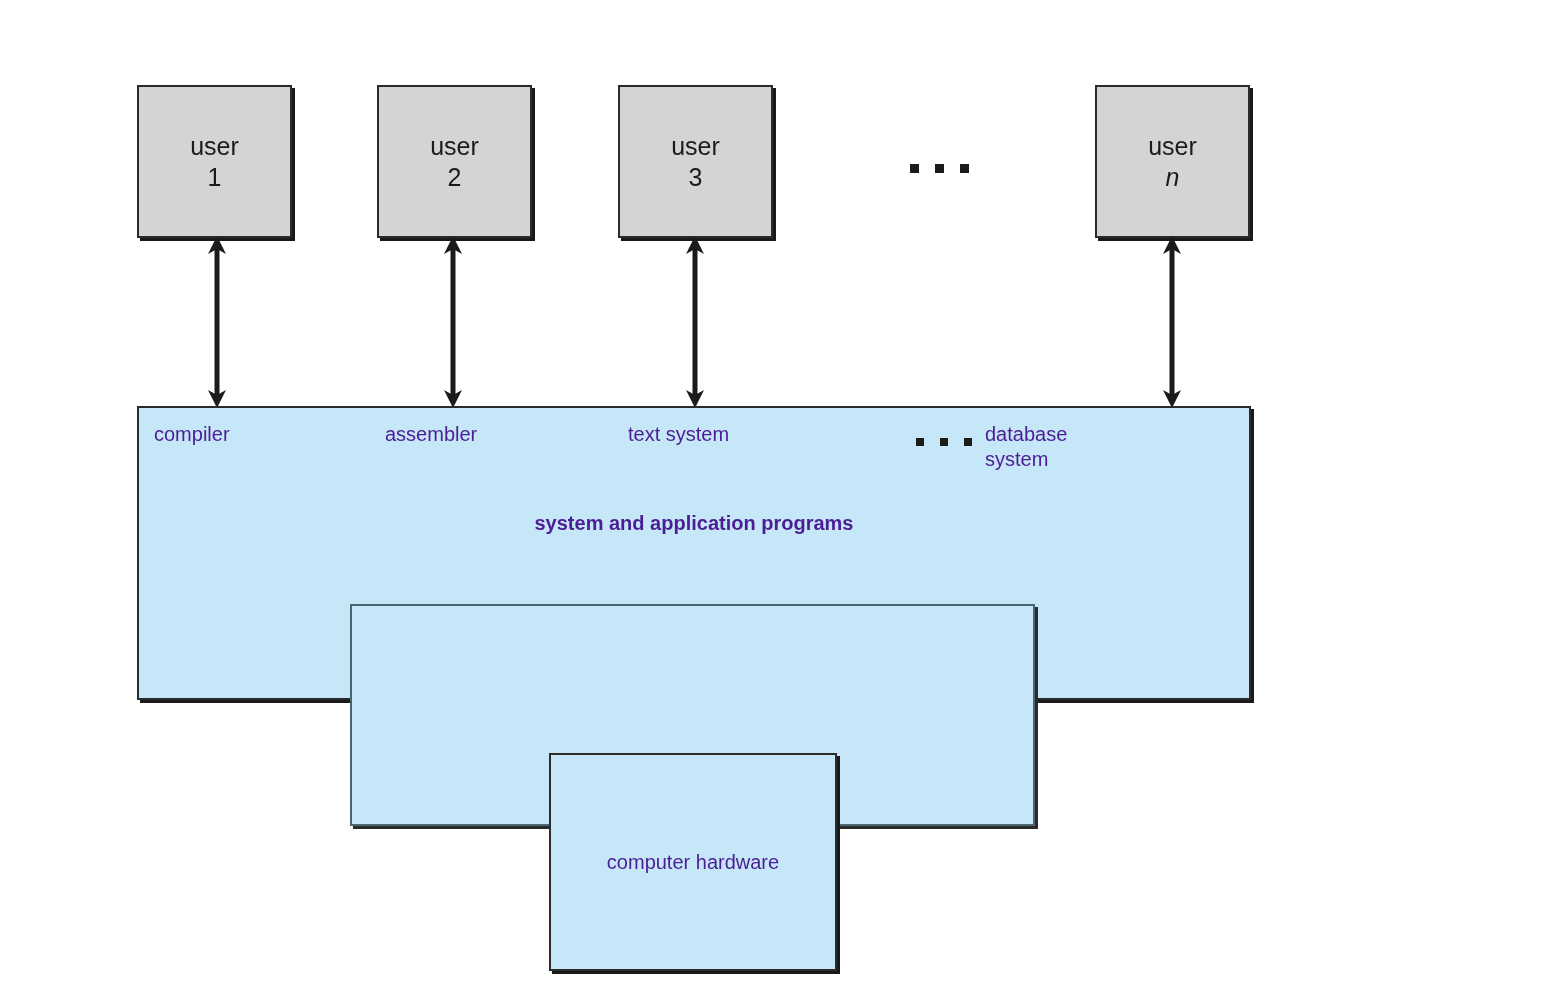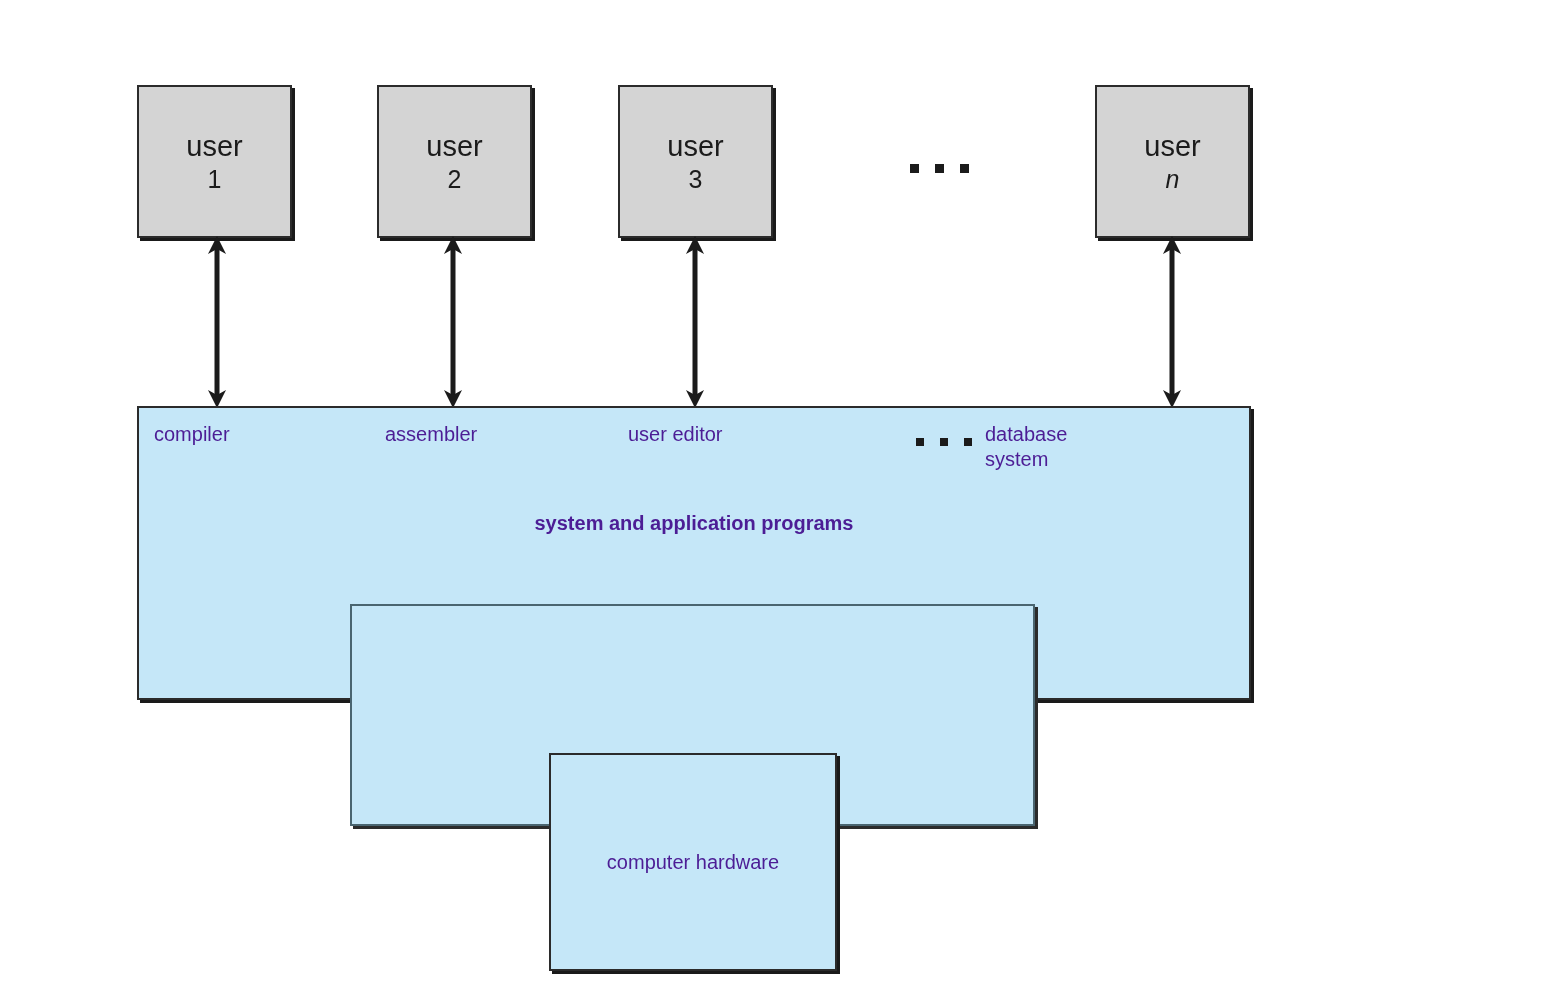--- a/index.html
+++ b/index.html
@@ -27,21 +27,21 @@
     border: 2px solid #2b2b2b;
     box-shadow: 3px 3px 0 0 #1a1a1a;
     box-sizing: border-box;
     display: flex;
     flex-direction: column;
     align-items: center;
     justify-content: center;
     line-height: 1.22;
   }
   .user-box .u-word {
-    font-size: 29px;
+    font-size: 25px;
     color: #1b1b1b;
   }
   .user-box .u-num {
     font-size: 25px;
     color: #1b1b1b;
   }
   .user-box .u-num.italic {
     font-style: italic;
   }
 
@@ -152,21 +152,21 @@
     <polygon points="12,2 21,20 12,15 3,20" fill="#1b1b1b"></polygon>
     <polygon points="12,174 21,156 12,161 3,156" fill="#1b1b1b"></polygon>
   </svg>
 
   <div class="layer layer-apps" style="left:137px; top:406px; width:1114px; height:294px;"></div>
 
   <div class="lbl lbl-left" style="left:154px; top:422px; width:220px;">compiler</div>
 
   <div class="lbl lbl-left" style="left:385px; top:422px; width:220px;">assembler</div>
 
-  <div class="lbl lbl-left" style="left:628px; top:422px; width:220px;">user editor</div>
+  <div class="lbl lbl-left" style="left:628px; top:422px; width:220px;">text system</div>
 
   <div class="ellipsis small" style="left:916px; top:438px;">
     <span></span>
       <span></span>
       <span></span>
   </div>
 
   <div class="lbl lbl-right" style="left:985px; top:422px; width:246px;">database
 system</div>
 

